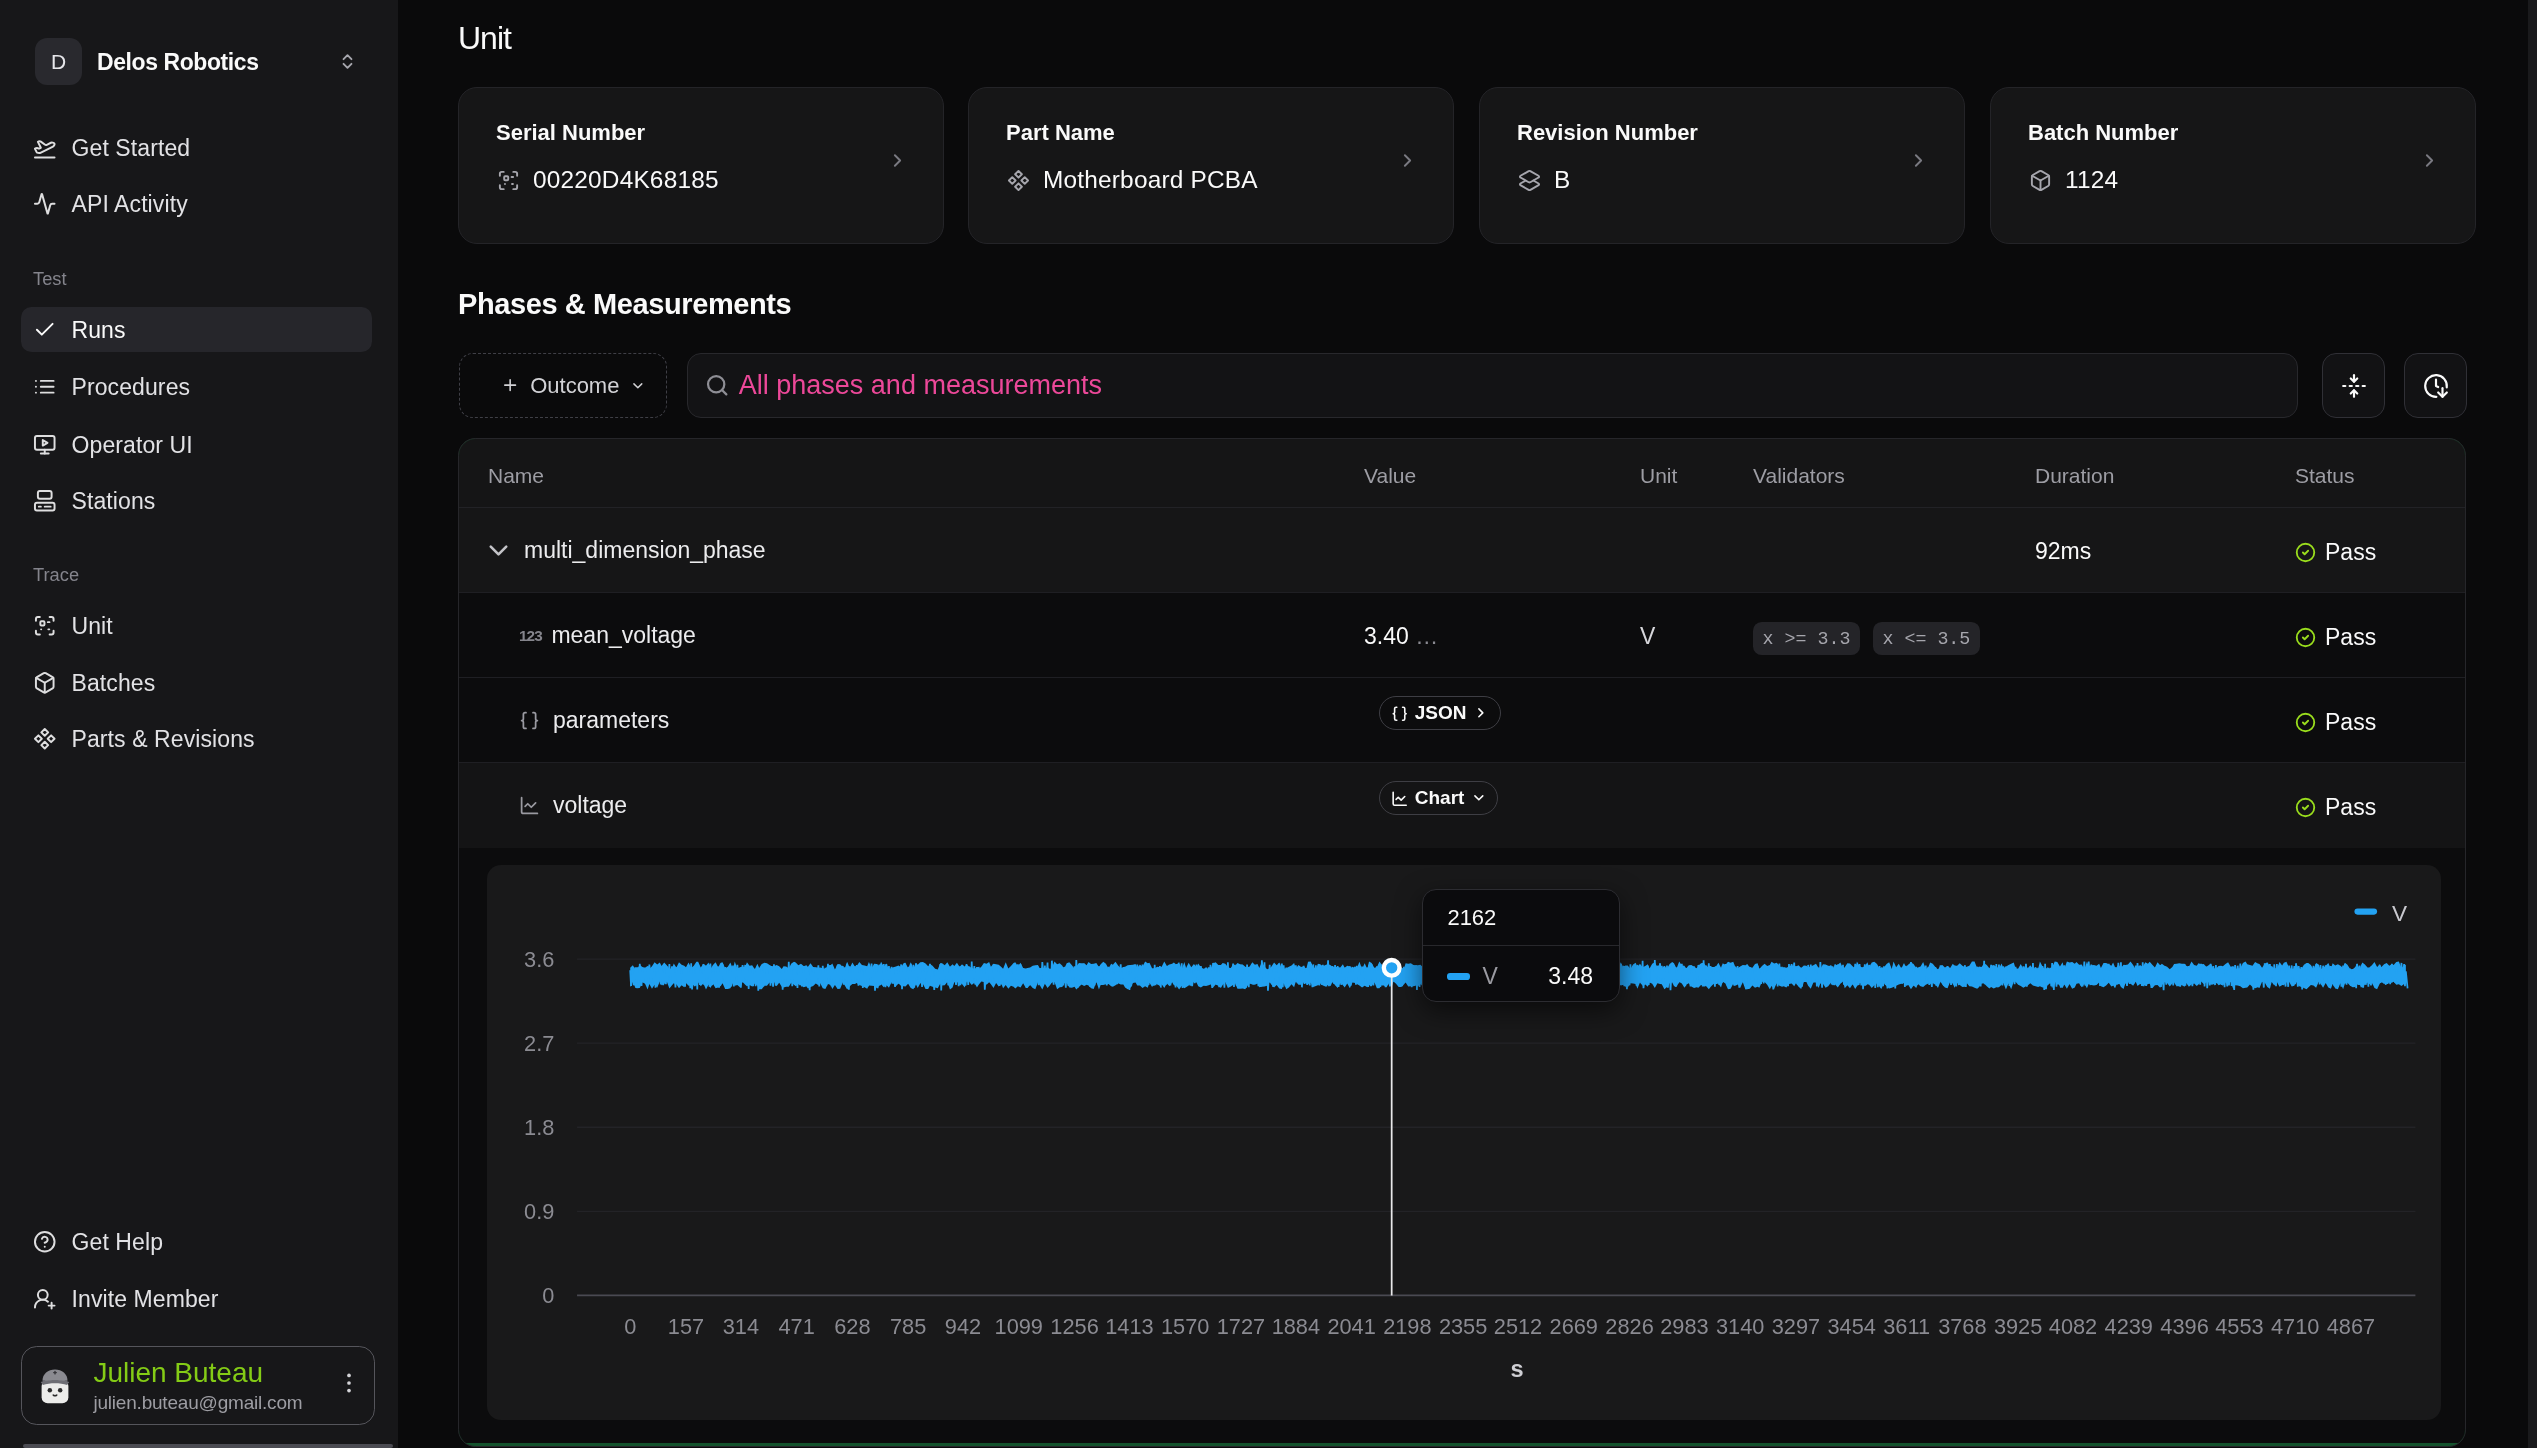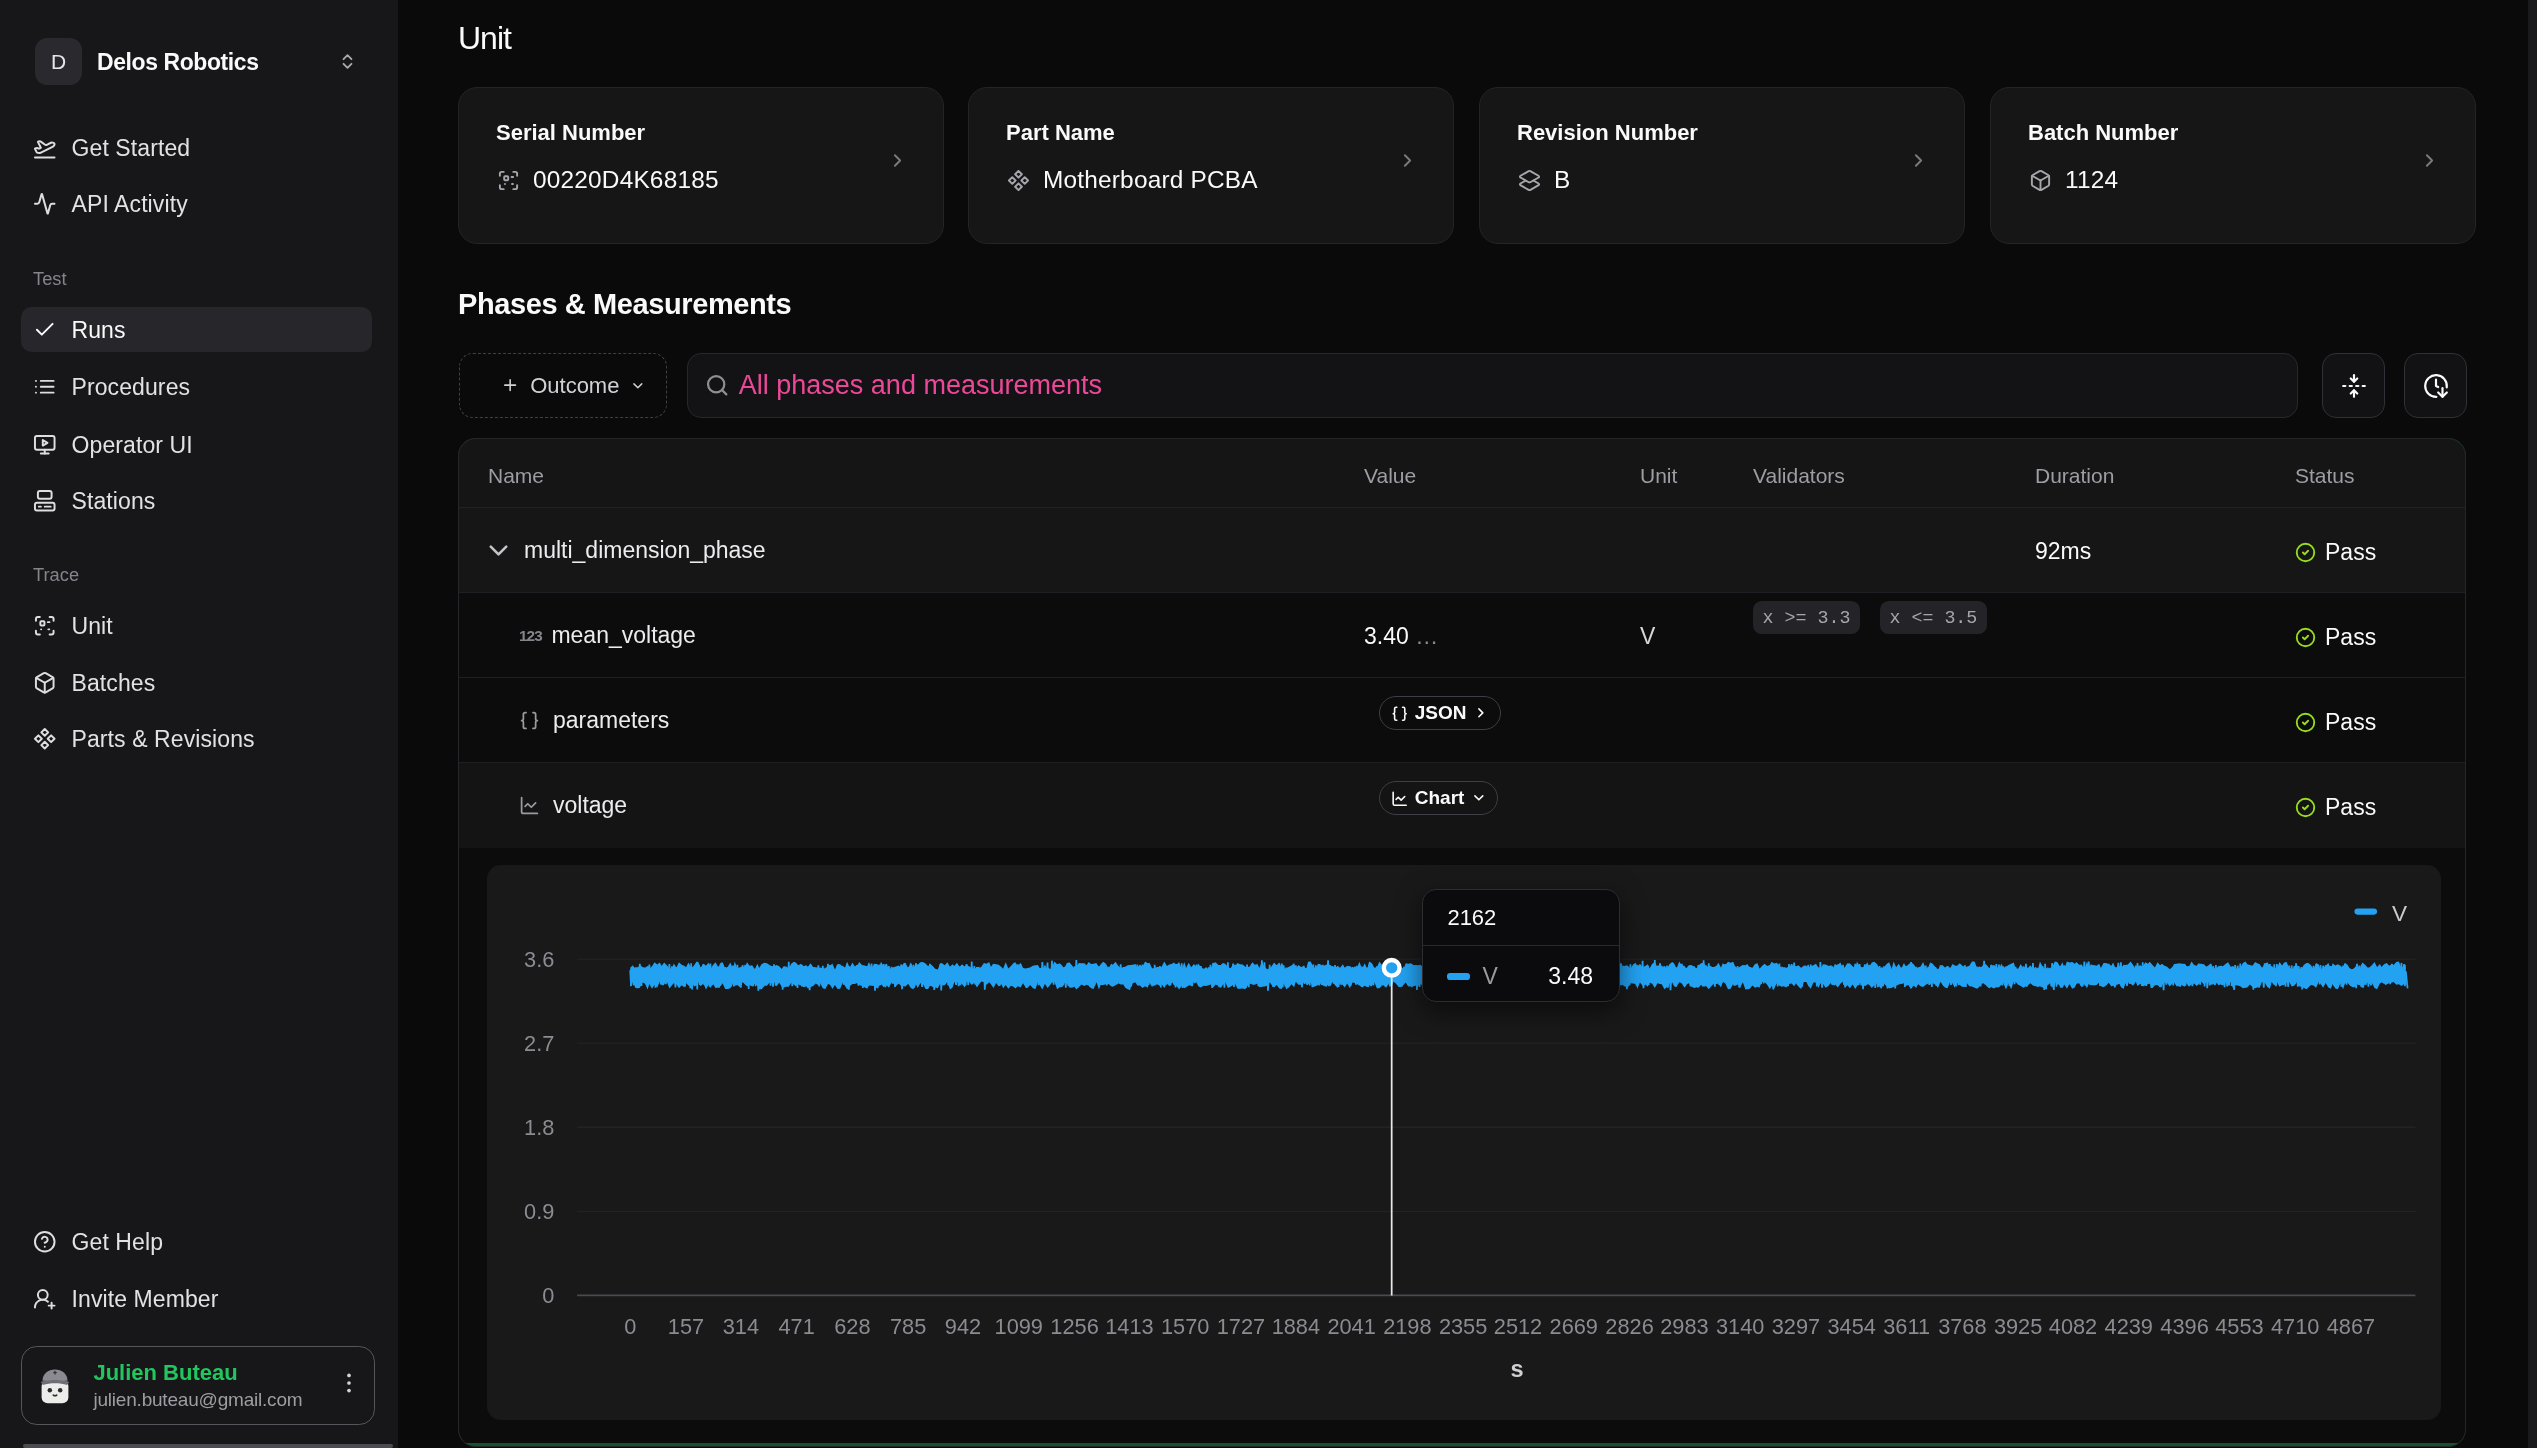--- a/index.html
+++ b/index.html
@@ -10,21 +10,21 @@
 .org svg{position:absolute;left:303px;top:14px}
 .sit{position:absolute;left:33px;height:58px;display:flex;align-items:center;color:#e2e2e5;font-size:23px}
 .sit svg{flex:0 0 auto}
 .sit span{margin-left:15px;letter-spacing:0.1px}
 .sit.on{color:#fafafa}
 .slab{position:absolute;left:33px;font-size:18.3px;color:#84848c}
 .pill{position:absolute;left:21px;top:307px;width:351px;height:45px;border-radius:10.5px;background:#26262b}
 .ucard{position:absolute;left:21px;top:1346px;width:354px;height:79px;border:1.7px solid #55555b;border-radius:15.7px;display:flex;align-items:center;padding:0 17.4px}
 .ucard>svg{flex:0 0 auto}
 .uinfo{margin-left:22px;flex:1;min-width:0}
-.uname{font-size:22px;font-weight:700;color:#22c55e;white-space:nowrap}
+.uname{font-size:28px;font-weight:400;color:#84cc16;white-space:nowrap}
 .umail{font-size:19px;color:#9d9da3;margin-top:3.5px;letter-spacing:-0.2px;white-space:nowrap}
 .udots{position:absolute;right:12.2px;top:23px}
 .hthumb{position:absolute;left:23px;top:1444px;width:370px;height:4.4px;border-radius:2.6px;background:#4b4b52}
 main{position:absolute;left:398px;top:0;width:2140px;height:1449px}
 .h1{position:absolute;left:60px;top:20px;font-size:32px;font-weight:400;letter-spacing:-1px;color:#fafafa}
 .h2{position:absolute;left:60px;top:288px;font-size:29px;font-weight:700;color:#fafafa;letter-spacing:-0.4px}
 .card{position:absolute;top:87px;width:486px;height:157px;background:#161617;border:1.3px solid #242428;border-radius:19px;margin-left:-398px}
 .clab{position:absolute;left:37px;top:32px;font-size:22px;font-weight:700;color:#fafafa}
 .cval{position:absolute;left:38px;top:78px;display:flex;align-items:center}
 .cval svg{flex:0 0 auto}
@@ -41,21 +41,21 @@
 .tbl{position:absolute;left:60px;top:438px;width:2008px;height:1009px;background:#14532d;border:1.3px solid #26262a;border-radius:17.4px;overflow:hidden}
 .thead{position:relative;height:69px;background:#151516;border-bottom:0.9px solid #222226}
 .thead span{position:absolute;top:25px;font-size:21px;font-weight:500;color:#9d9da4}
 .trow{position:relative;height:85px;border-bottom:0.9px solid #1f1f23}
 .trow.phase{background:#161617}
 .trow.meas{background:#0c0c0d}
 .trow.expd{background:#141415;border-bottom:none}
 .nm{position:absolute;top:0;height:85px;display:flex;align-items:center;font-size:23px;color:#ececee}
 .txt{position:absolute;top:30px;font-size:23px;color:#fafafa}
 .i123{font-size:15.3px;font-weight:700;letter-spacing:-0.9px;color:#85858c}
-.vwrap{position:absolute;top:8px;display:inline-flex;gap:20px}
+.vwrap{position:absolute;top:29px;display:inline-flex;gap:13px}
 .vchip{height:33px;padding:0 9.6px;display:inline-flex;align-items:center;background:#242428;border-radius:8.7px;font-family:"Liberation Mono",monospace;font-size:18.3px;color:#a6a6ad}
 .chip{position:absolute;top:18.3px;height:34px;padding:0 11.3px;display:inline-flex;align-items:center;border:1.7px solid #3e3e44;border-radius:871px;color:#fafafa}
 .chip b{font-size:19px;font-weight:700;margin:0 6.1px}
 .pass{position:absolute;top:31px;display:inline-flex;align-items:center}
 .pass span{margin-left:9px;font-size:23px;color:#fafafa}
 .chartwrap{position:relative;height:595px;background:#0c0c0d}
 .panel{position:absolute;left:28px;top:16.6px;width:1954px;height:555px;background:#19191a;border-radius:14px}
 .chart{position:absolute;left:0;top:0}
 .tip{position:absolute;left:935px;top:24.4px;width:198px;height:113px;background:#0b0b0d;border:1.7px solid #2c2c31;border-radius:14px;box-shadow:0 8.7px 26px rgba(0,0,0,.55)}
 .tiph{height:56px;line-height:56px;padding-left:24.4px;font-size:22px;color:#fafafa;border-bottom:1.3px solid #28282c}

